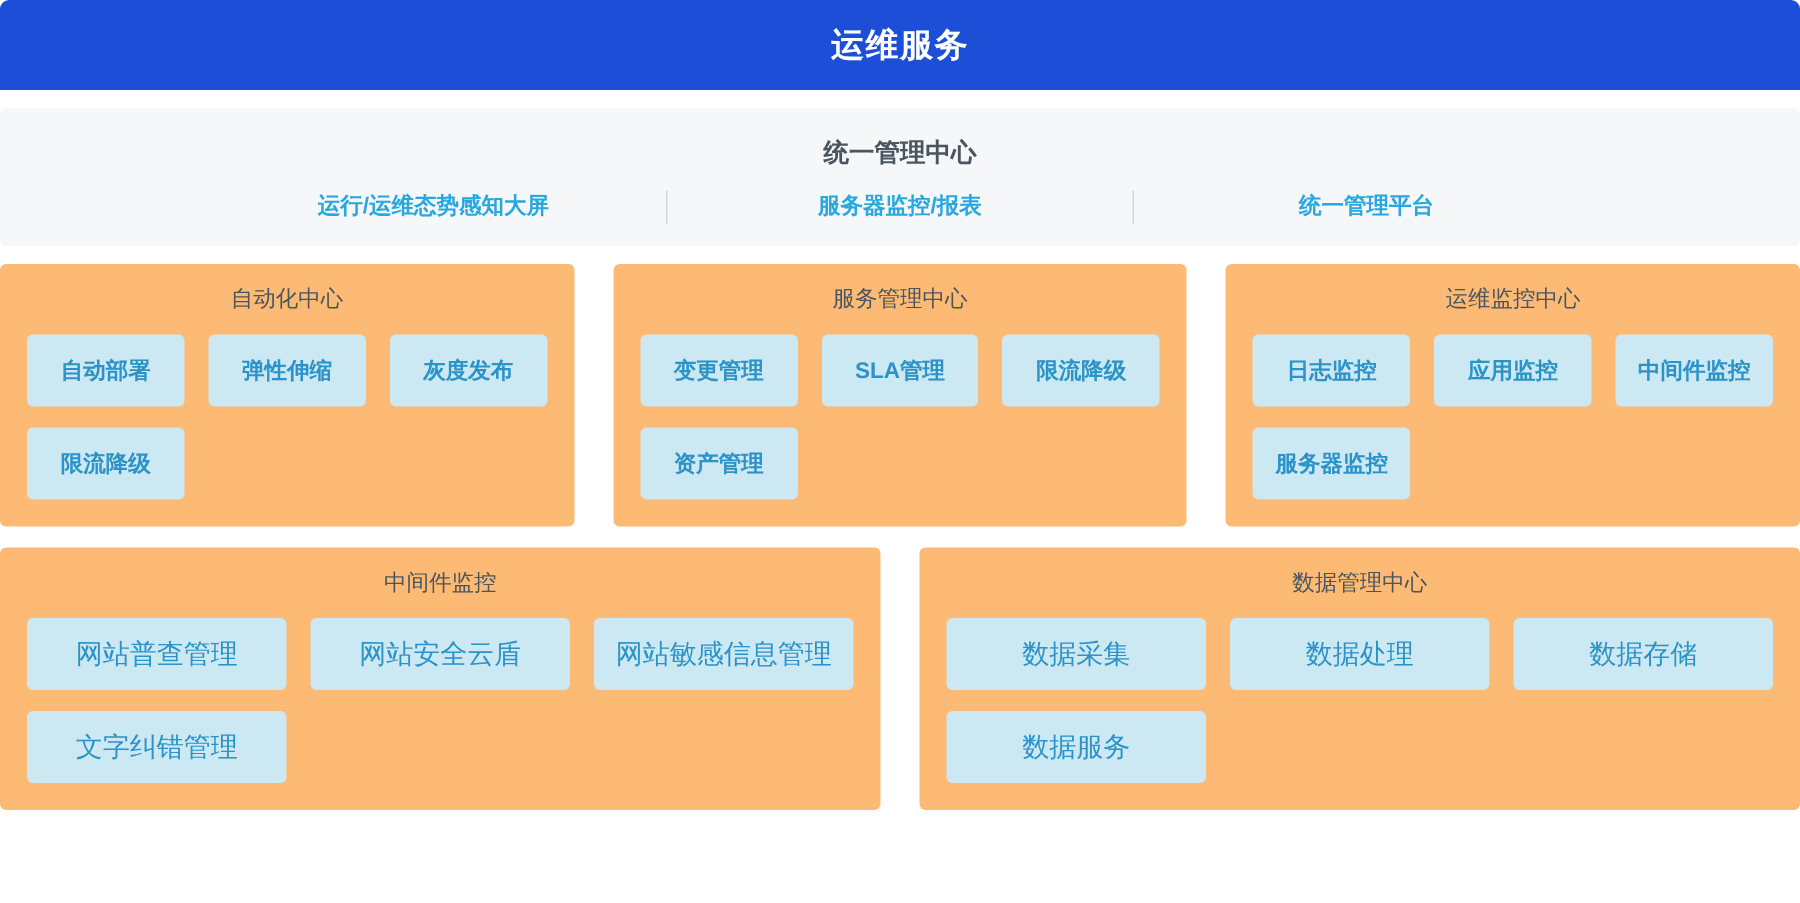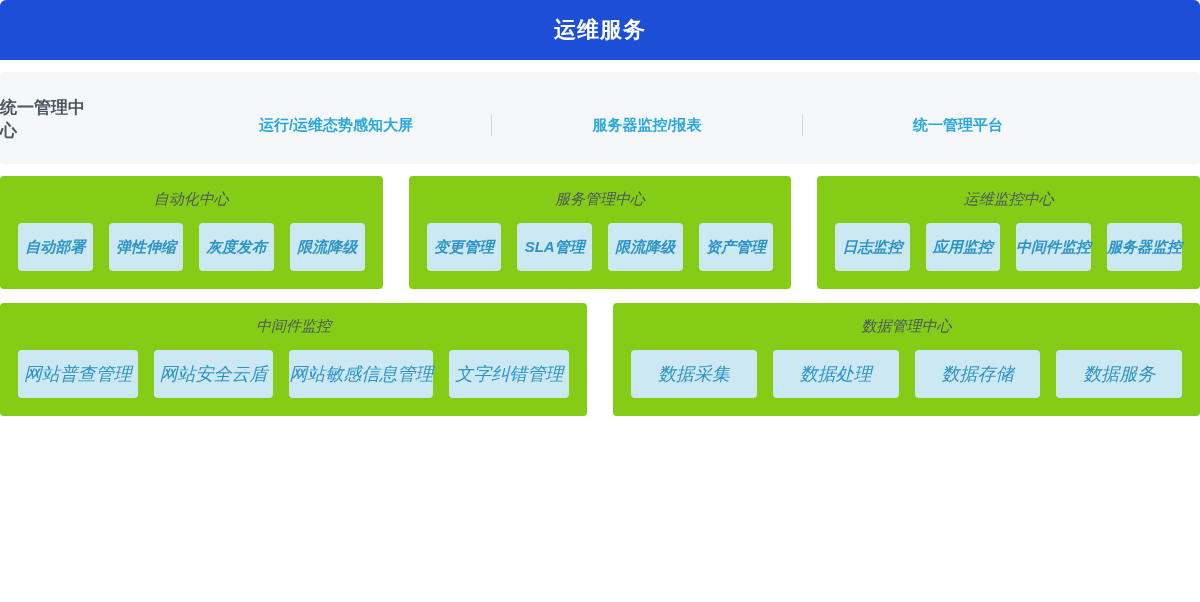--- a/index.html
+++ b/index.html
@@ -33,21 +33,21 @@
     letter-spacing: 1px;
   }
 
   
   .umc {
     margin-top: 12px;
     height: 92px;
     background: #f5f7f9;
     border-radius: 4px;
     display: flex;
-    flex-direction: row;
+    flex-direction: column;
     align-items: center;
     justify-content: center;
   }
   .umc-title {
     color: #4a5560;
     font-size: 17px;
     font-weight: bold;
     margin-top: 2px;
   }
   .umc-row {
@@ -71,35 +71,34 @@
     margin: 0 40px;
   }
 
   
   .row-groups {
     display: flex;
     margin-top: 12px;
     gap: 26px;
   }
   .group {
-    background: #84cc16;
+    background: #fdba74;
     border-radius: 4px;
     padding: 14px 18px 18px 18px;
     flex: 1 1 0;
-    font-style: italic;
   }
   .group-title {
     text-align: center;
     color: #4a5560;
     font-size: 15px;
     margin-bottom: 14px;
   }
   .tiles {
     display: grid;
-    grid-template-columns: 1fr 1fr 1fr 1fr;
+    grid-template-columns: 1fr 1fr 1fr;
     gap: 14px 16px;
   }
   .tile {
     background: #cce8f3;
     border-radius: 4px;
     height: 48px;
     display: flex;
     align-items: center;
     justify-content: center;
     color: #2b93c7;

